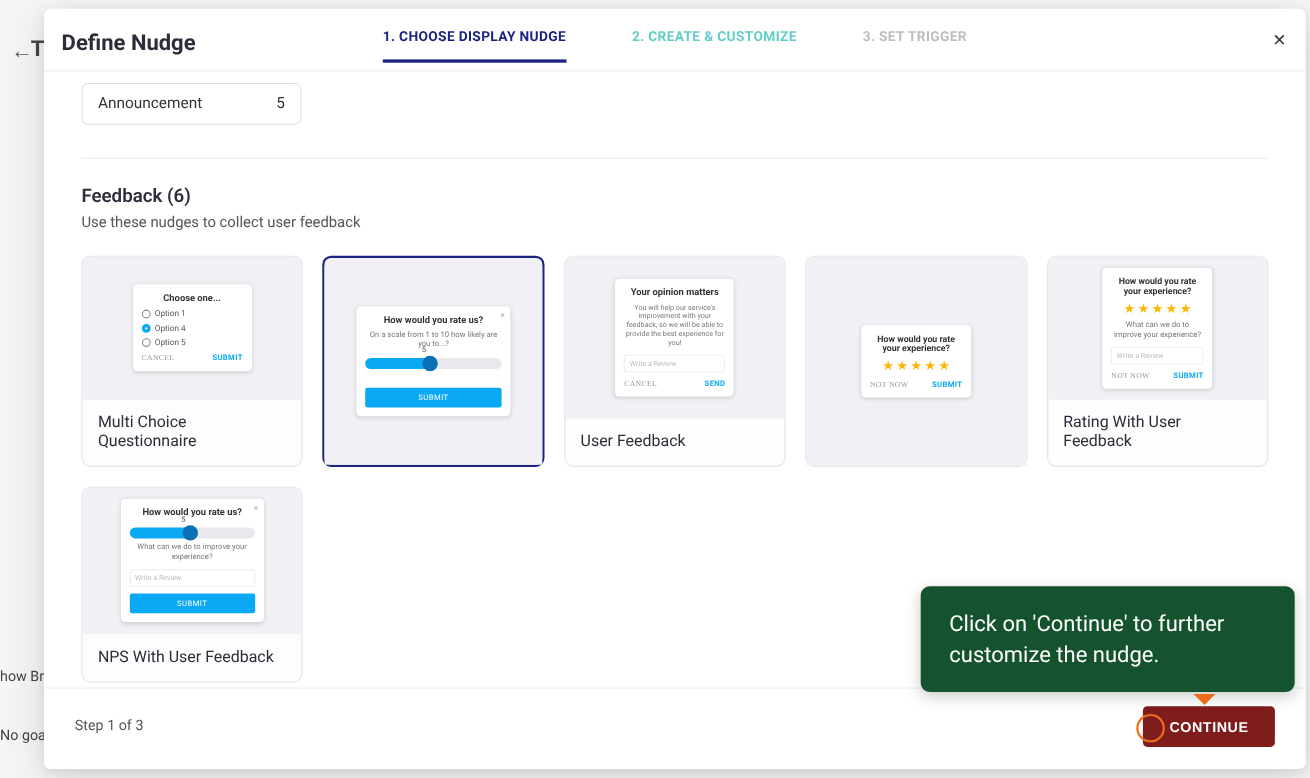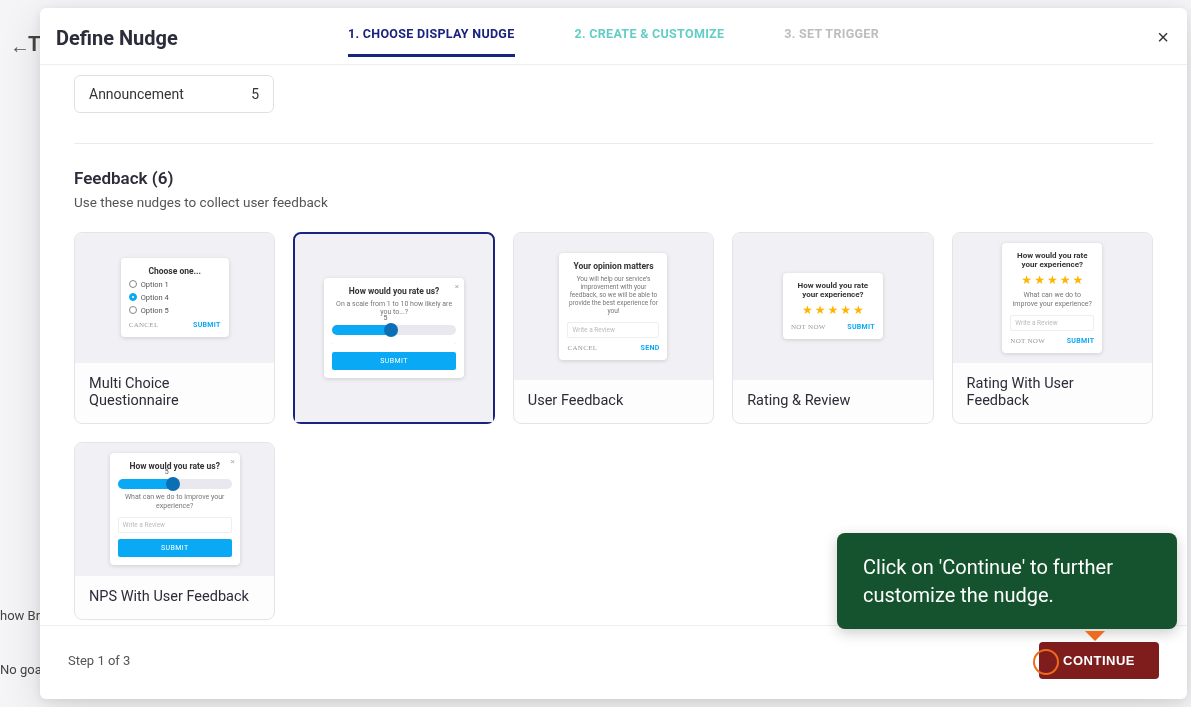--- a/index.html
+++ b/index.html
@@ -124,21 +124,21 @@
     box-shadow:0 1px 4px rgba(0,0,0,0.15);
     padding:8px 8px;
     font-size:8px;
     color:#555;
     width:108px;
     text-align:center;
     position:relative;
   }
   .mock .m-title { font-weight:700; font-size:8.5px; color:#333; margin-bottom:4px; }
   .mock .m-sub { font-size:7px; color:#777; margin-bottom:6px; line-height:1.25; }
-  .mock .m-row { display:flex; gap:4px; margin:4px 0; font-size:7.5px; text-align:left; }
+  .mock .m-row { display:flex; align-items:center; gap:4px; margin:4px 0; font-size:7.5px; text-align:left; }
   .mock .m-radio { width:8px; height:8px; border:1px solid #888; border-radius:50%; flex:0 0 auto; }
   .mock .m-radio.filled { background:#0aa9f5; border-color:#0aa9f5; position:relative; }
   .mock .m-radio.filled::after { content:""; position:absolute; inset:2px; background:#fff; border-radius:50%; }
   .mock .m-actions { display:flex; justify-content:space-between; font-size:7px; margin-top:6px; letter-spacing:0.3px;}
   .mock .m-actions .c { color:#999;font-family:Liberation Serif, serif; }
   .mock .m-actions .s { color:#0aa9f5; font-weight:700; }
   .mock .m-btn { background:#0aa9f5; color:#fff; font-size:7px; padding:5px 0; border-radius:2px; margin-top:6px; letter-spacing:0.4px;}
   .mock .m-input { background:#fff; border:1px solid #eee; border-radius:2px; font-size:6.5px; padding:3px 4px; text-align:left; color:#bbb; margin-top:4px;}
   .mock .m-close { position:absolute; top:4px; right:5px; font-size:8px; color:#aaa;}
   .stars { display:flex; gap:2px; justify-content:center; margin:4px 0; }
@@ -314,21 +314,20 @@
                 <span>★</span>
                 <span>★</span>
                 <span>★</span>
               </div>
             <div class="m-actions">
                 <span class="c">NOT NOW</span>
                 <span class="s">SUBMIT</span>
               </div>
           </div>
         </div>
-        <div class="label">Rating &amp; Review</div>
       </div>
 
       <div class="card">
         <span class="radio"></span>
         <div class="preview">
           <div class="mock" style="width:100px;">
             <div class="m-title" style="font-size:8px;">How would you rate your experience?</div>
             <div class="stars">
                 <span>★</span>
                 <span>★</span>

